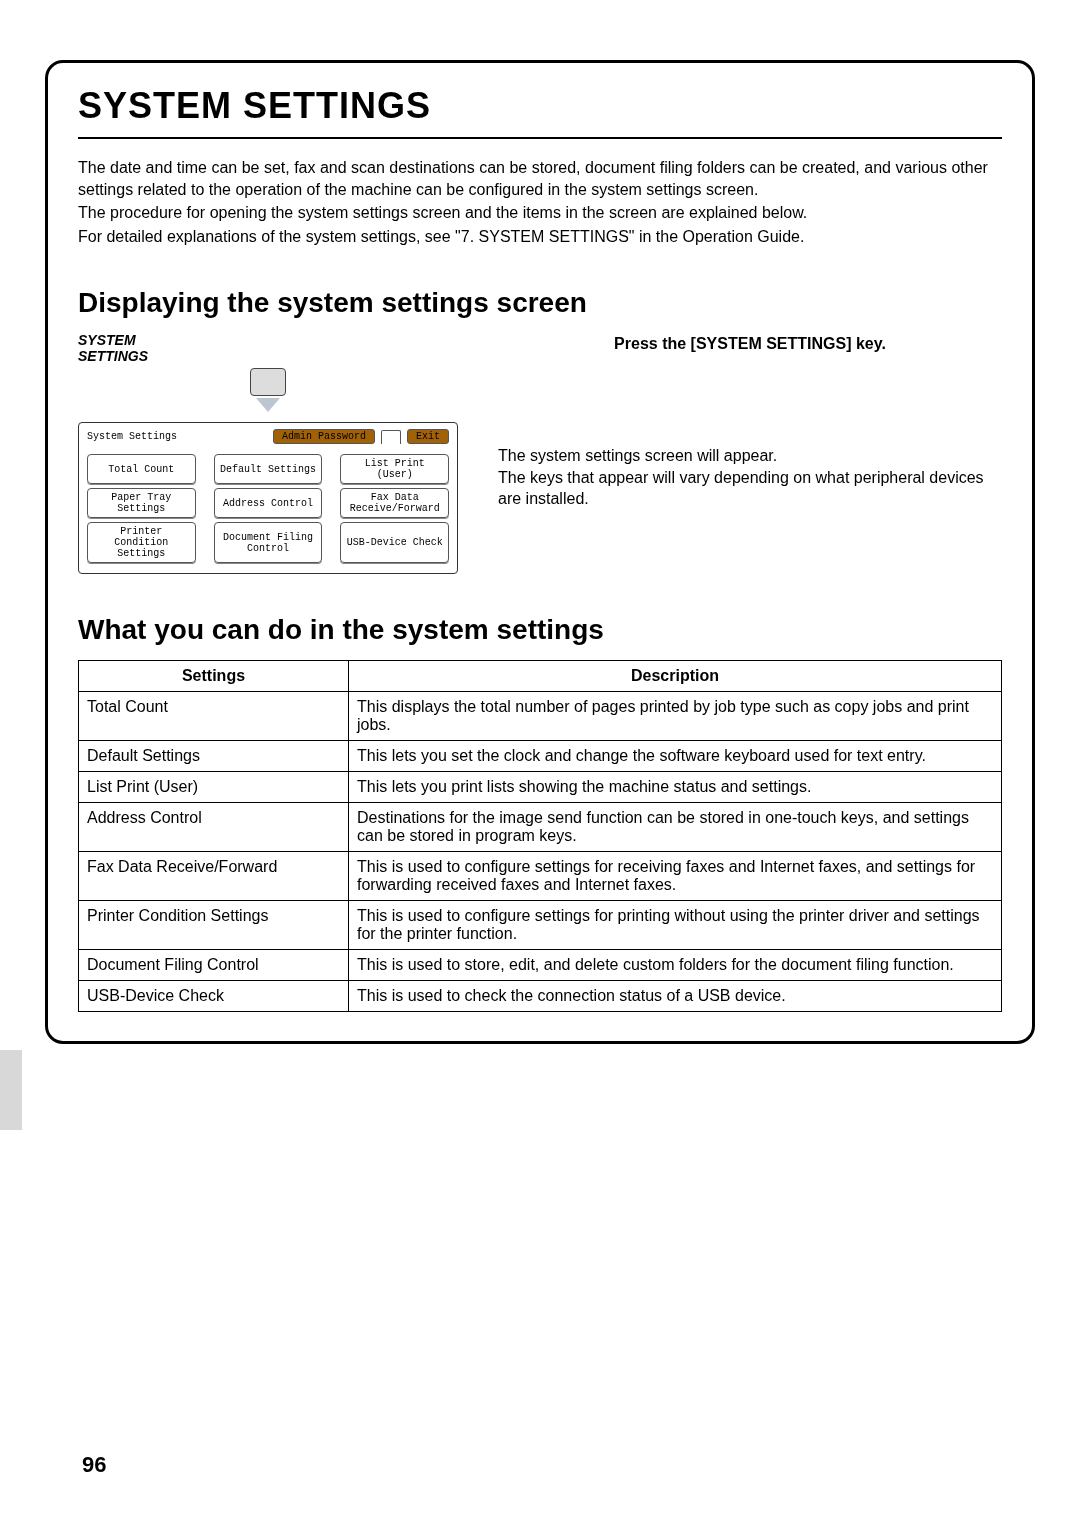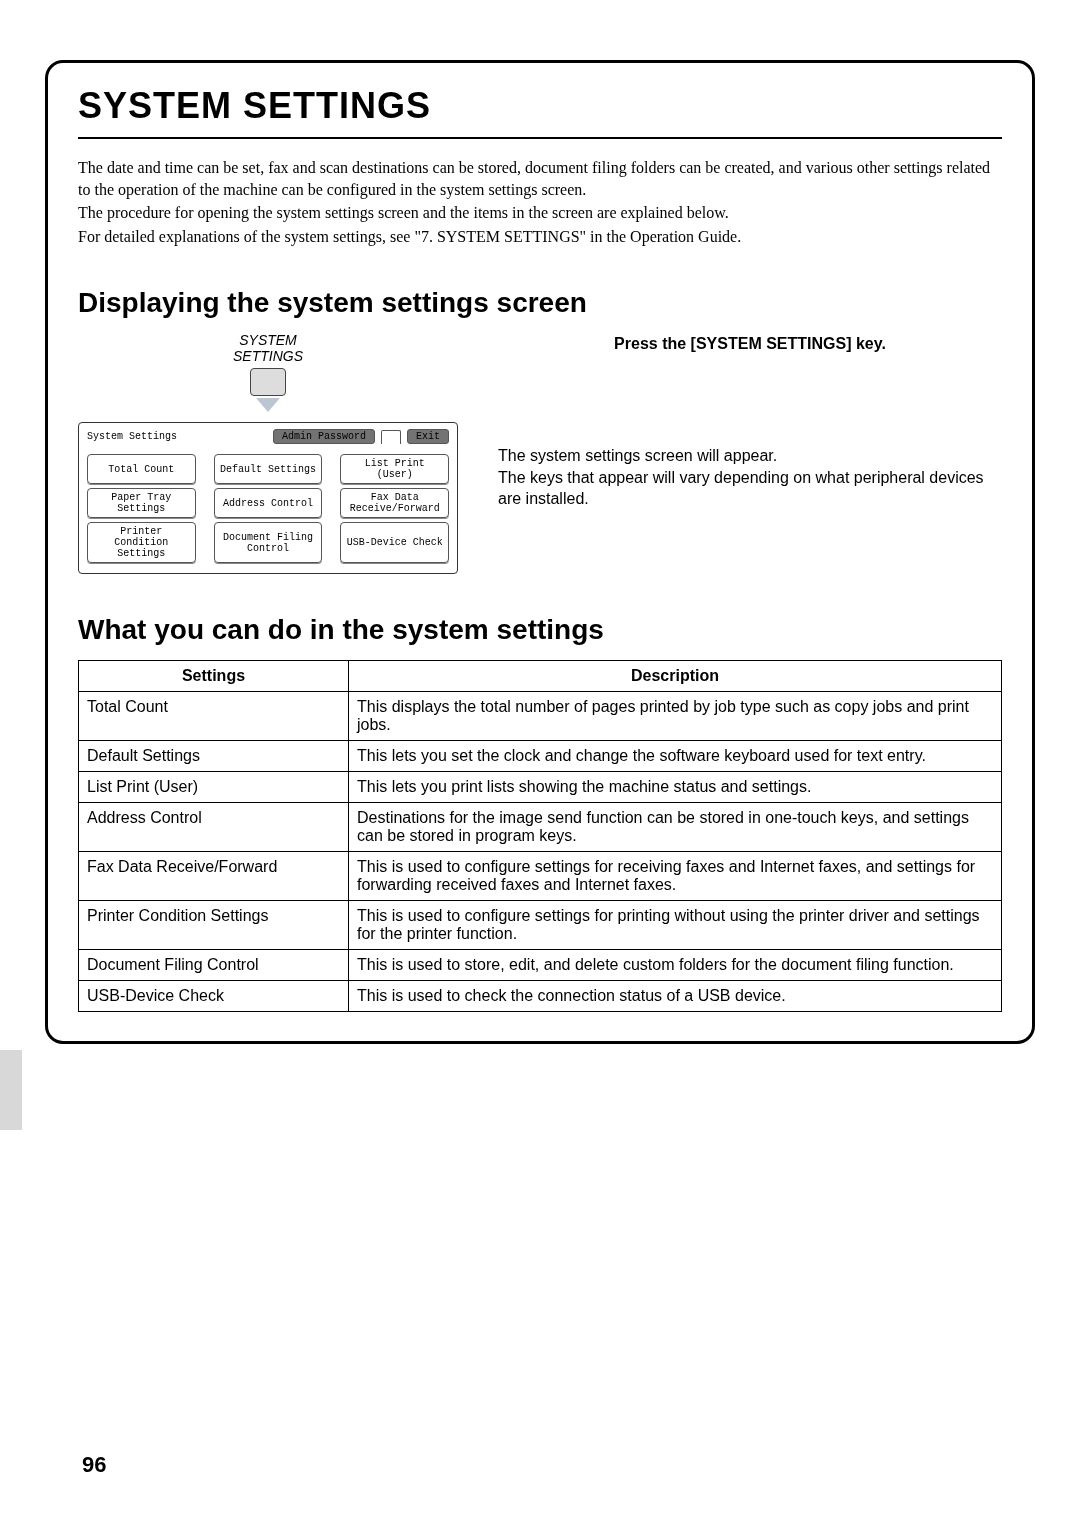--- a/index.html
+++ b/index.html
@@ -25,37 +25,37 @@
     letter-spacing: 1px;
     padding-bottom: 10px;
     border-bottom: 2px solid #000;
     margin-bottom: 18px;
   }
   .intro {
     font-size: 16px;
     line-height: 1.35;
     margin-bottom: 40px;
   }
-  .intro p { margin-bottom: 2px; font-family: Liberation Serif, serif; }
+  .intro p { margin-bottom: 2px; }
   .section-title {
     font-size: 28px;
     font-weight: bold;
     margin-bottom: 14px;
   }
   .display-row {
     display: flex;
     gap: 40px;
     margin-bottom: 40px;
   }
   .display-left {
     width: 380px;
   }
   .key-block {
-    text-align: center;
     margin-bottom: 10px;
+    font-weight: bold;
   }
   .key-caption {
     font-style: italic;
     font-size: 14px;
     line-height: 1.1;
   }
   .key-button {
     width: 36px;
     height: 28px;
     border: 1px solid #444;
@@ -82,21 +82,21 @@
     align-items: center;
     gap: 6px;
     margin-bottom: 10px;
   }
   .syspanel-header .spacer { flex: 1; }
   .ui-btn {
     border: 1px solid #555;
     border-radius: 3px;
     padding: 1px 8px;
     text-align: center;
-    background: #737373;
+    background: #a16207;
     white-space: nowrap;
   }
   .ui-tab {
     width: 20px;
     height: 14px;
     border: 1px solid #555;
     border-radius: 2px 2px 0 0;
     border-bottom: none;
   }
   .btn-grid {

